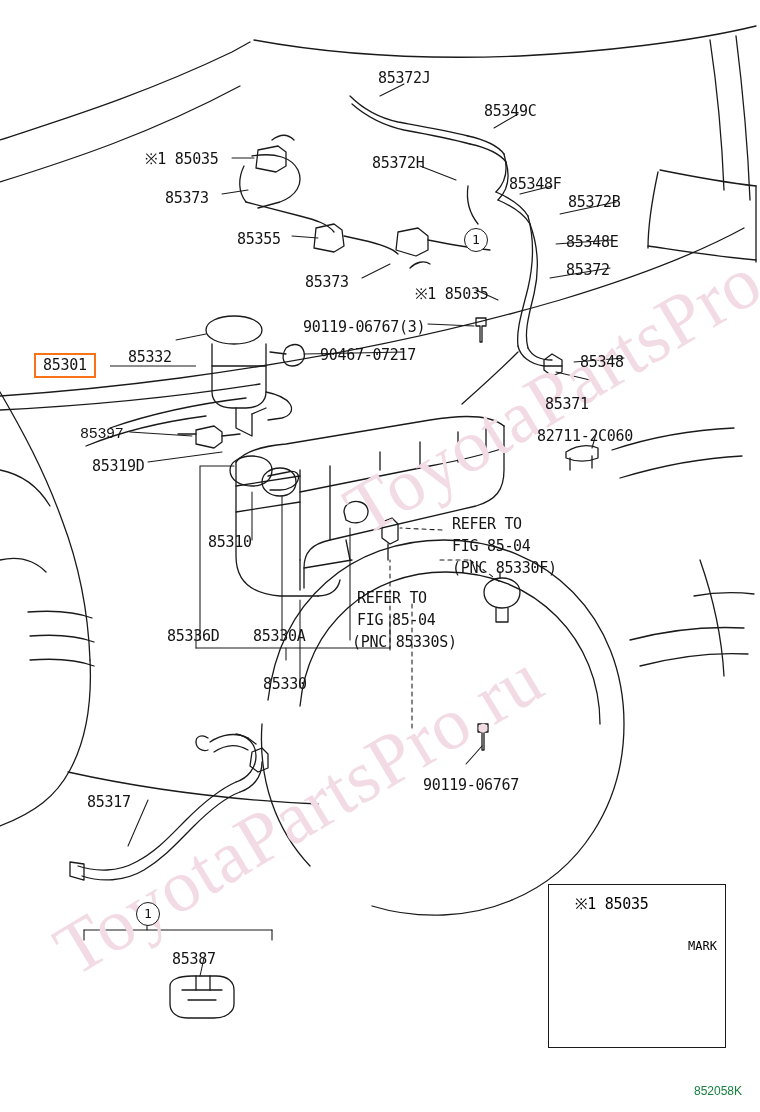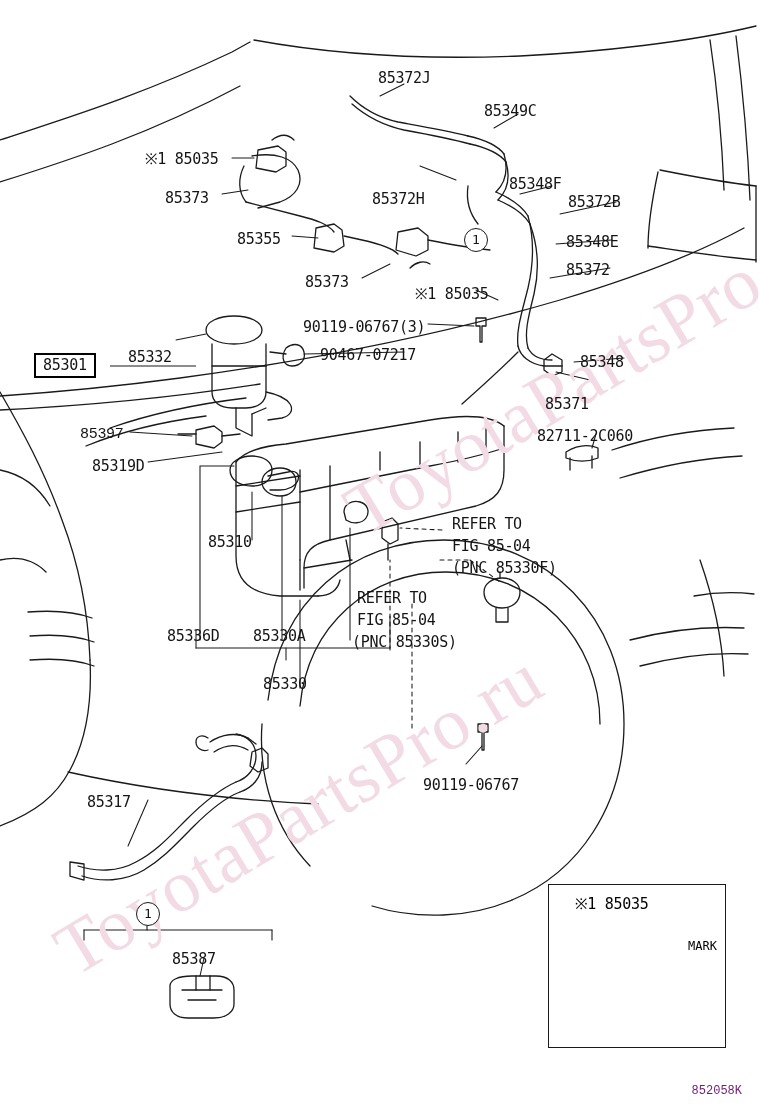--- a/index.html
+++ b/index.html
@@ -46,21 +46,21 @@
     font-family: "DejaVu Sans Mono", monospace;
     font-size: 15px;
     color: #141414;
     white-space: nowrap;
     z-index: 6;
     letter-spacing: -0.3px;
   }
   .boxed-label {
     position: absolute;
     z-index: 7;
-    border: 2px solid #000000;
+    border: 2px solid #f97316;
     background: #ffffff;
     padding: 1px 7px 2px 7px;
     font-family: "DejaVu Sans Mono", monospace;
     font-size: 15px;
     color: #141414;
     letter-spacing: -0.3px;
   }
   .circnum {
     position: absolute;
     z-index: 6;
@@ -96,22 +96,22 @@
     position: absolute;
     right: 8px;
     top: 54px;
     font-size: 12px;
   }
   #footer-code {
     position: absolute;
     right: 18px;
     bottom: 14px;
     font-size: 12px;
-    color: #701a75;
-    font-family: Liberation Mono, monospace;
+    color: #15803d;
+    font-family: Liberation Sans, sans-serif;
     z-index: 6;
   }
 </style>
 </head>
 <body>
 
 <div id="page">
 
   <svg id="art" width="760" height="1112" viewBox="0 0 760 1112">
     <g fill="none" stroke="#1a1a1a" stroke-width="1.3" stroke-linecap="round" stroke-linejoin="round">
@@ -317,21 +317,21 @@
   </svg>
 
   <div id="watermark">
     <div class="wm-text" id="wm1">ToyotaPartsPro.ru</div>
     <div class="wm-text" id="wm2">ToyotaPartsPro.ru</div>
   </div>
 
   <div class="lbl" style="left:378px; top:69px;">85372J</div>
   <div class="lbl" style="left:484px; top:102px;">85349C</div>
   <div class="lbl" style="left:145px; top:148px;">※1 85035</div>
-  <div class="lbl" style="left:372px; top:154px;margin-top:36px;">85372H</div>
+  <div class="lbl" style="left:372px; top:154px;">85372H</div>
   <div class="lbl" style="left:509px; top:175px;">85348F</div>
   <div class="lbl" style="left:165px; top:189px;">85373</div>
   <div class="lbl" style="left:568px; top:193px;">85372B</div>
   <div class="lbl" style="left:237px; top:230px;">85355</div>
   <div class="lbl" style="left:566px; top:233px;">85348E</div>
   <div class="lbl" style="left:566px; top:261px;">85372</div>
   <div class="lbl" style="left:305px; top:273px;">85373</div>
   <div class="lbl" style="left:415px; top:283px;">※1 85035</div>
   <div class="lbl" style="left:303px; top:318px;">90119-06767(3)</div>
   <div class="lbl" style="left:128px; top:348px;">85332</div>

